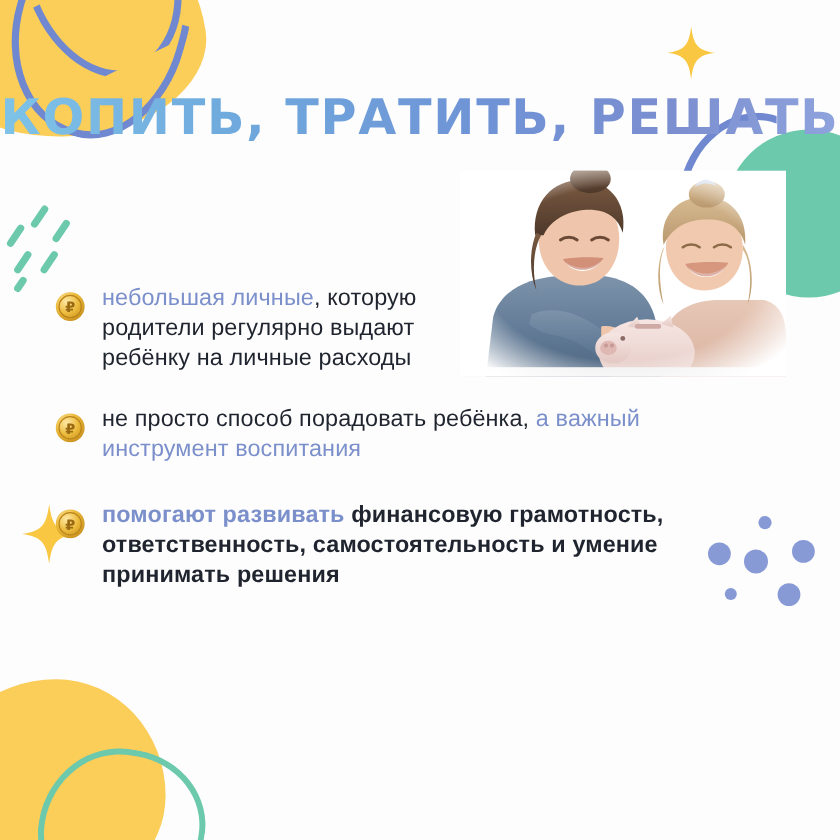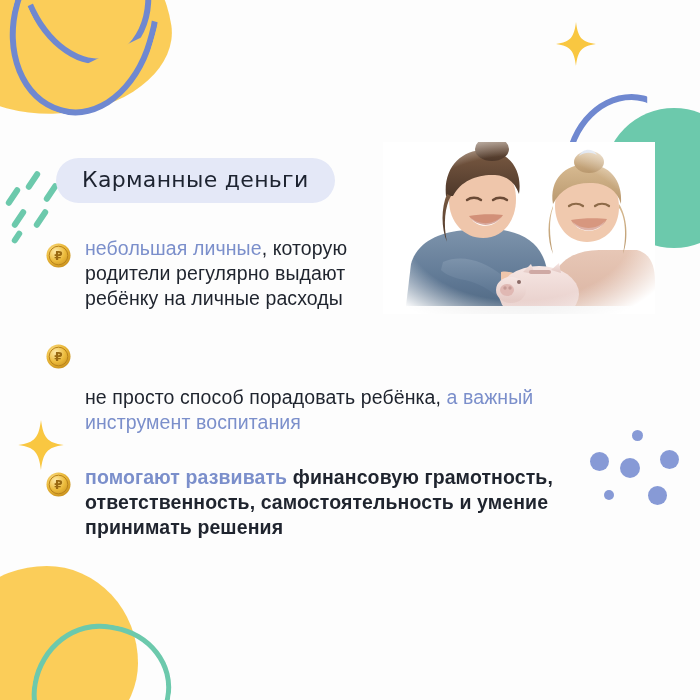--- a/index.html
+++ b/index.html
@@ -159,21 +159,21 @@
   .btext {
     font-size: 19.5px;
     line-height: 25px;
     color: #1f242e;
     letter-spacing: .1px;
   }
   .hl { color: #7b8fcb; }
 
   .b1 .btext { width: 330px; }
   .b2 { margin-top: 26px; }
-  .b2 .btext { width: 545px; margin-top: 48px; }
+  .b2 .btext { width: 545px; }
   .b3 { margin-top: 30px; }
   .b3 .btext { width: 545px; font-weight: bold; }
 
   
   .ellipse-wrap {
     position: absolute;
     left: 66px; top: 486px;
     width: 574px; height: 148px;
   }
   .ellipse-wrap svg { position: absolute; inset: 0; }
@@ -225,22 +225,22 @@
 
   <div class="deco dot-cluster">
     <i style="left:42px; top:0px;  width:11px; height:11px;"></i>
     <i style="left:0px;  top:22px; width:19px; height:19px;"></i>
     <i style="left:30px; top:28px; width:20px; height:20px;"></i>
     <i style="left:70px; top:20px; width:19px; height:19px;"></i>
     <i style="left:14px; top:60px; width:10px; height:10px;"></i>
     <i style="left:58px; top:56px; width:19px; height:19px;"></i>
   </div>
 
-
-  <div class="badge">Карманные деньги</div>
+  <div class="title">КОПИТЬ, ТРАТИТЬ, РЕШАТЬ</div>
+
 
   <div class="photo">
     <svg width="272" height="172" viewBox="0 0 272 172">
       <defs>
         <linearGradient id="denim" x1="0" y1="0" x2="0" y2="1">
           <stop offset="0%" stop-color="#7d93ab"></stop>
           <stop offset="60%" stop-color="#5f7894"></stop>
           <stop offset="100%" stop-color="#4e6680"></stop>
         </linearGradient>
         <linearGradient id="pinktop" x1="0" y1="0" x2="0" y2="1">

